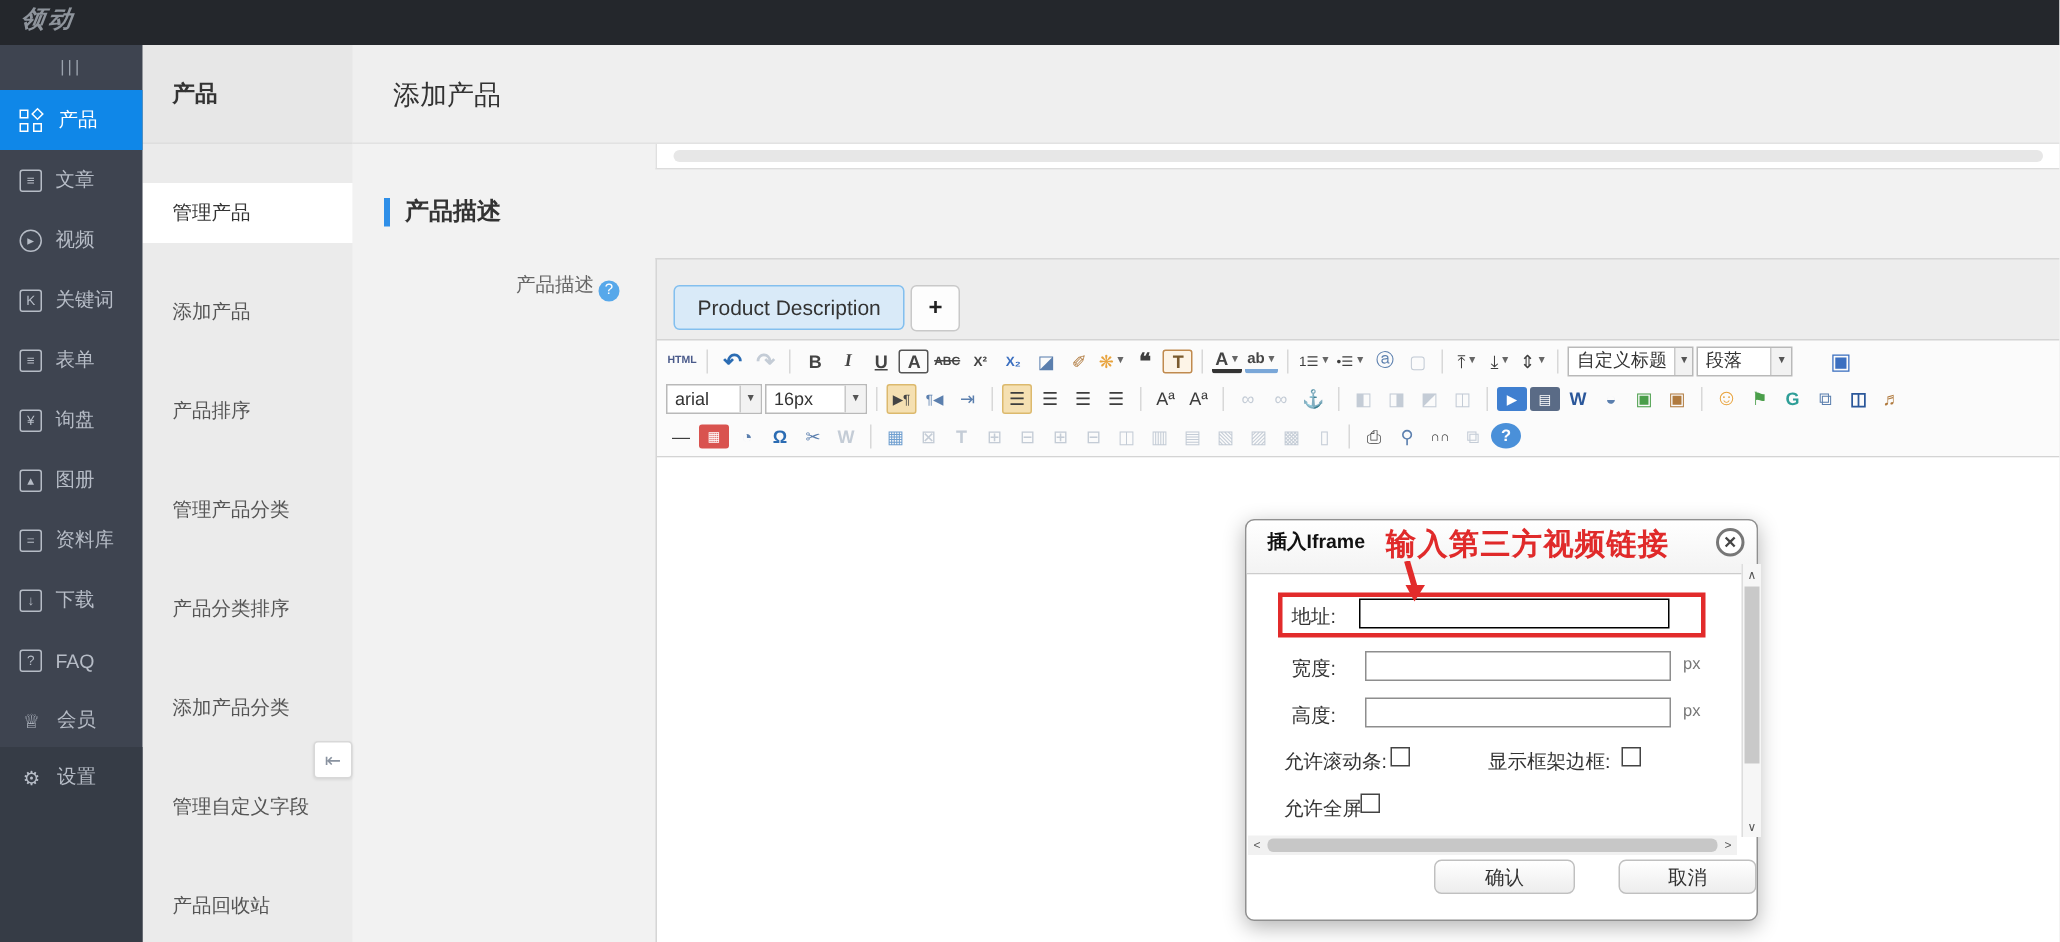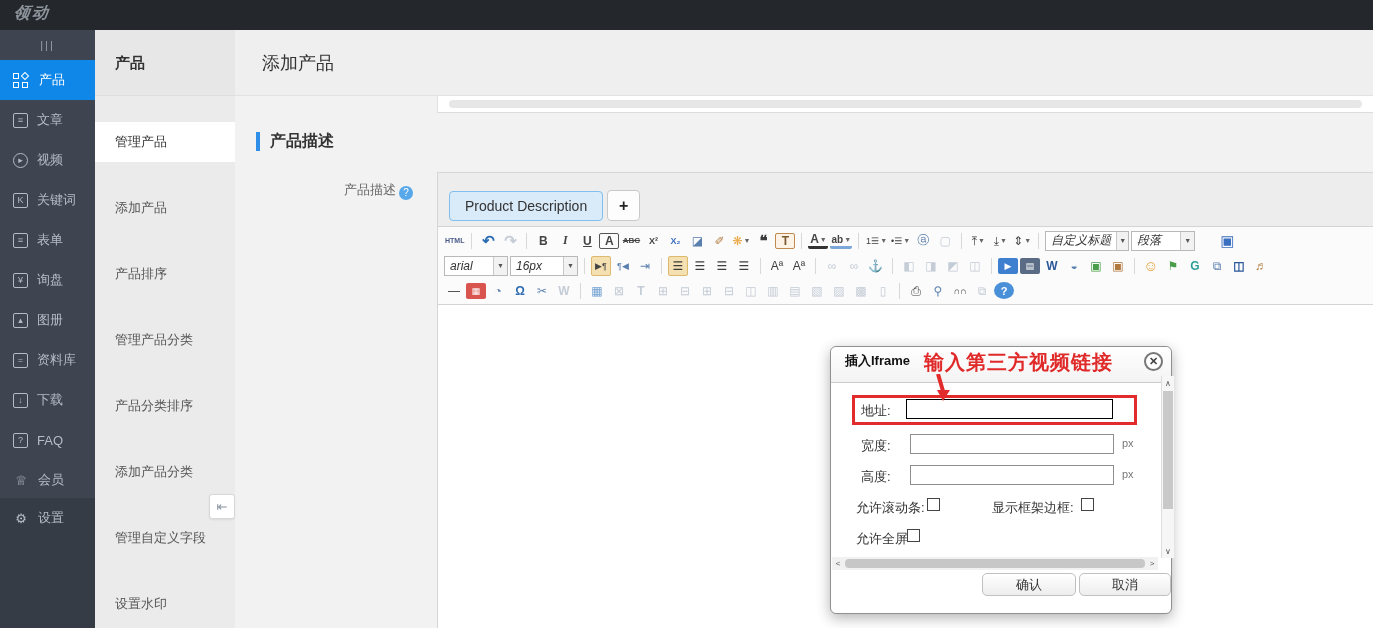--- a/index.html
+++ b/index.html
@@ -85,21 +85,21 @@
   .tbtn.boxt { border:1px solid #c08a4e; color:#7a5a2e; width:17px; height:16px; font-weight:bold; background:#fdf4e7; }
   .tbtn.fca { font-weight:bold; border-bottom:3px solid #333; height:17px; }
   .tbtn.fcb { font-weight:bold; border-bottom:3px solid #7aa7d8; height:17px; font-size:10px; }
   .tbtn.hl { background:#f5e0b2; border:1px solid #dcb96d; }
   .tbtn.chip { width:18px; height:16px; border-radius:2px; color:#fff; font-size:9px; }
   .tbtn.cblue { background:#3f7fd0; } .tbtn.cslate { background:#5a6b86; } .tbtn.cred { background:#d9534f; }
   .tbtn.helpq { width:17px; height:17px; border-radius:50%; background:#4a90d9; color:#fff; font-weight:bold; font-size:11px; }
   .tbtn.screen { color:#3b6fc0; font-size:15px; }
   .tcombo { height:20px; background:#fff; border:1px solid #b9b9b9; display:inline-flex; align-items:stretch;
             flex:0 0 auto; cursor:pointer; }
-  .tcombo .tlabel { font-size:12px; color:#333; padding:0 5px; display:flex; align-items:center; flex:1 1 auto;font-style:italic; }
+  .tcombo .tlabel { font-size:12px; color:#333; padding:0 5px; display:flex; align-items:center; flex:1 1 auto; }
   .tcombo .tarrow { width:14px; border-left:1px solid #c9c9c9; background:#f2f2f2; font-size:7px; color:#555;
                     display:flex; align-items:center; justify-content:center; }
   .canvas { flex:1 1 auto; background:#fff; }
 
   
   .dialog { position:absolute; left:830px; top:346px; width:342px; height:268px; background:#fff;
             border:1px solid #909090; border-radius:6px; box-shadow:0 4px 14px rgba(0,0,0,.3); z-index:10; }
   .dlg-header { height:36px; background:linear-gradient(#ffffff,#f3f3f3); border-bottom:1px solid #ccc;
                 border-radius:6px 6px 0 0; }
   .dlg-title { line-height:28px; padding-left:14px; font-size:13px; font-weight:bold; color:#111; }
@@ -121,21 +121,21 @@
                   display:flex; align-items:center; justify-content:center; cursor:pointer; }
   .vscroll .thumb { position:absolute; left:1px; top:15px; width:10px; height:118px; background:#c9c9c9; cursor:pointer; }
   .hscroll { position:absolute; left:1px; top:210px; right:13px; height:13px; background:#f1f1f1; }
   .hscroll .arr { position:absolute; top:0; width:12px; height:13px; font-size:8px; color:#555;
                   display:flex; align-items:center; justify-content:center; cursor:pointer; }
   .hscroll .thumb { position:absolute; left:13px; right:13px; top:2px; height:9px; background:#c7c7c7;
                     border-radius:4px; cursor:pointer; }
   .dlg-btn { position:absolute; top:226px; height:23px; background:linear-gradient(#fff,#ededed);
              border:1px solid #c0c0c0; border-radius:5px; font-size:13px; color:#333; cursor:pointer;
              display:flex; align-items:center; justify-content:center; }
-  .btn-confirm { left:151px; width:94px; }
+  .btn-confirm { left:125px; width:94px; }
   .btn-cancel { left:248px; width:92px; }
 </style>
 </head>
 <body>
 
 <div id="app">
 
   <div class="topbar">
     <div class="logo">领动</div>
   </div>
@@ -206,21 +206,20 @@
   <div class="submenu">
     <div class="submenu-header">产品</div>
     <div id="sub-list">
         <div class="sub-item selected">管理产品</div>
         <div class="sub-item">添加产品</div>
         <div class="sub-item">产品排序</div>
         <div class="sub-item">管理产品分类</div>
         <div class="sub-item">产品分类排序</div>
         <div class="sub-item">添加产品分类</div>
         <div class="sub-item">管理自定义字段</div>
-        <div class="sub-item">设置水印</div>
         <div class="sub-item">产品回收站</div>
       </div>
   </div>
   <div class="collapse-btn">⇤</div>
 
   <div class="main">
     <div class="title-band">
       <div class="page-title">添加产品</div>
     </div>
     <div class="white-strip">

